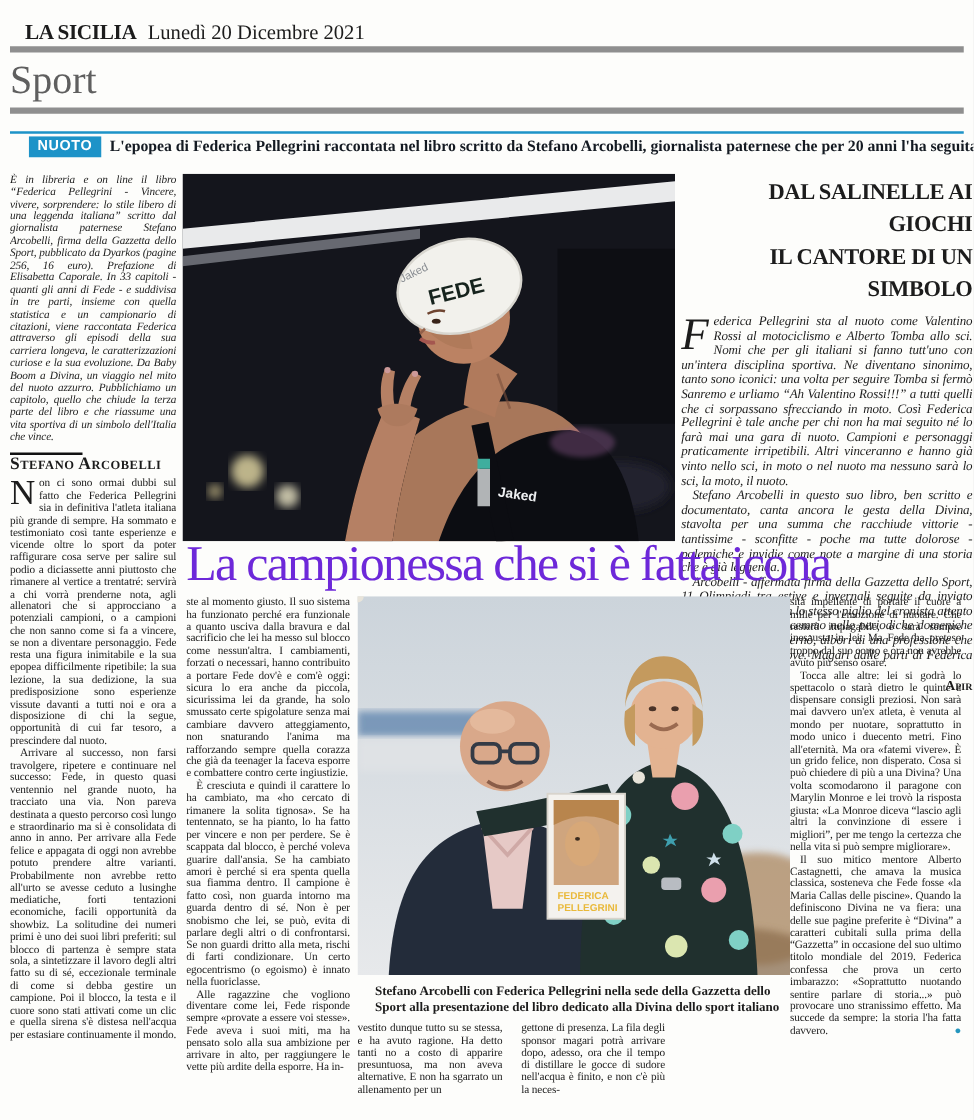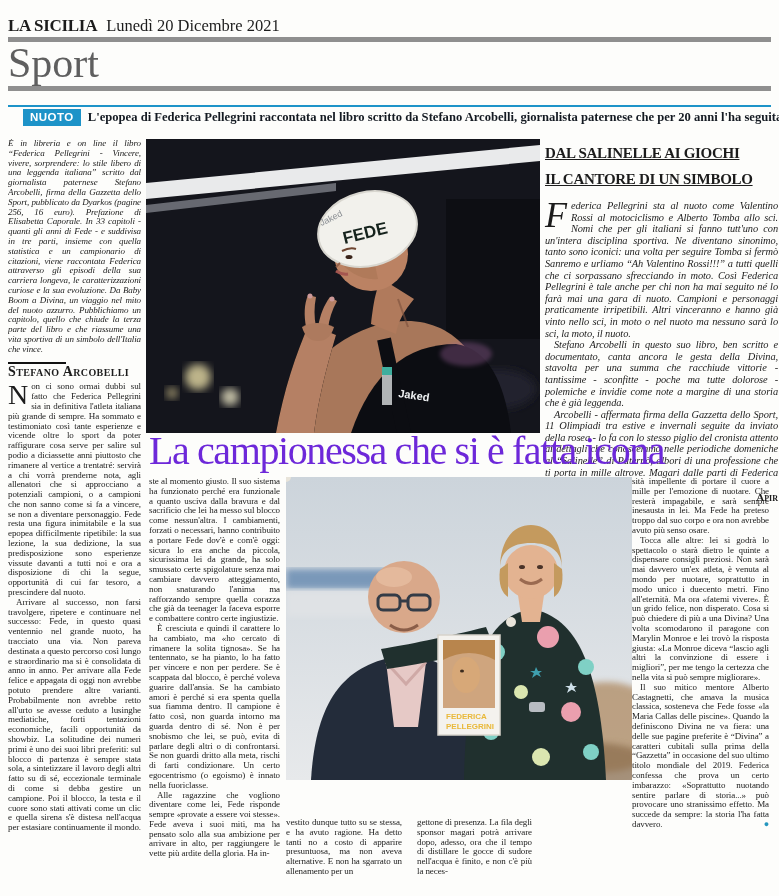--- a/index.html
+++ b/index.html
@@ -3,26 +3,26 @@
 <meta charset="utf-8">
 <style>
   * { margin:0; padding:0; box-sizing:border-box; }
   html,body { background:#e9e9e9; }
   .page {
     position:relative; width:779px; height:896px; margin:0 auto;
     background:#fdfdfb; color:#1c1c1c; overflow:hidden;
     font-family:"Liberation Serif", serif;
   }
   
-  .masthead { position:absolute; left:8px; top:16px; white-space:nowrap; }
+  .masthead { position:absolute; left:20px; top:16px; white-space:nowrap; }
   .masthead .paper { font-weight:bold; font-size:17px; letter-spacing:-0.3px; }
   .masthead .date  { font-size:16.5px; margin-left:9px; }
   .rule { position:absolute; left:8px; width:763px; height:5px; background:#8f8f8f; }
   .rule1 { top:37px; } .rule2 { top:86px; }
-  .section-title { position:absolute; left:8px; top:42px; font-size:42px; line-height:42px; color:#5f5f5f; }
+  .section-title { position:absolute; left:8px; top:42px; font-size:32px; line-height:42px; color:#5f5f5f; }
   .blue-rule { position:absolute; left:8px; top:105px; width:763px; height:2px; }
   
   .kicker { position:absolute; left:23px; top:109px; width:766px; display:flex; align-items:center; white-space:nowrap; overflow:hidden; }
   .kicker .tag { color:#fff; font-family:"Liberation Sans", sans-serif; font-weight:bold; font-size:11.5px; padding:2px 7px 3px; letter-spacing:0.5px; }
   .kicker .ktext { font-size:12.6px; color:#141a22; margin-left:7px; font-weight:bold; }
   
   .col { position:absolute; text-align:justify; font-size:9px; line-height:9.8px; letter-spacing:-0.1px; overflow:hidden; }
   .col p { margin:0; }
   .col p.ind { text-indent:8px; }
   .col1 { left:8px;  top:139px; width:133px; height:741px; }
@@ -30,21 +30,21 @@
   .col5 { left:632px; top:477px; width:137px; height:419px; }
   .col3 { left:286px; top:818px; width:116px; height:72px; }
   .col4 { left:417px; top:818px; width:115px; height:72px; }
   .intro { font-style:italic; }
   .byline-rule { width:58px; height:2px; background:#111; margin:7px 0 3px; }
   .byline { font-variant:small-caps; font-weight:bold; font-size:14px; letter-spacing:0.4px; margin-bottom:6px; }
   .dropcap { float:left; font-size:28px; line-height:23px; padding:1px 3px 0 0; }
   .dropcap.it { font-style:italic; font-size:36px; line-height:28px; padding-right:4px; }
   
   .side { position:absolute; left:545px; top:140px; width:233px; }
-  .side h2 { text-align:left; font-size:15px; line-height:26px; letter-spacing:-0.3px; font-weight:bold; margin-bottom:8px;text-decoration:underline; }
+  .side h2 { text-align:right; font-size:18px; line-height:26px; letter-spacing:-0.3px; font-weight:bold; margin-bottom:8px; }
   .side .body { font-style:italic; font-size:10.4px; line-height:11.6px; text-align:justify; letter-spacing:-0.1px; }
   .side .body p.ind { text-indent:9px; }
   .signature { text-align:right; font-variant:small-caps; font-weight:bold; font-size:11px; margin-top:1px; }
   
   .headline { position:absolute; left:149px; top:429px; width:630px; font-size:40px; line-height:44px;
               letter-spacing:-1.4px; color:#6d28d9; white-space:nowrap; overflow:hidden; font-weight:normal; }
   
   .photo1 { position:absolute; left:146px; top:139px; width:394px; height:294px; }
   .photo2 { position:absolute; left:286px; top:477px; width:346px; height:303px; }
   .caption { position:absolute; left:300px; top:787px; width:334px; font-weight:bold; font-size:10.4px; line-height:13px; }
@@ -138,21 +138,21 @@
       <p class="ind">Arcobelli - affermata firma della Gazzetta dello Sport, 11 Olimpiadi tra estive e invernali seguite da inviato della rosea - lo fa con lo stesso piglio del cronista attento ai dettagli che conoscemmo nelle periodiche domeniche al “Salinelle” di Paternò, albori di una professione che ti porta in mille altrove. Magari dalle parti di Federica Pellegrini.</p>
     </div>
     <div class="signature">Apir</div>
   </div>
 
   <h1 class="headline">La campionessa che si è fatta icona</h1>
 
   <div class="col col2">
     <p>ste al momento giusto. Il suo sistema ha funzionato perché era funzionale a quanto usciva dalla bravura e dal sacrificio che lei ha messo sul blocco come nessun'altra. I cambiamenti, forzati o necessari, hanno contribuito a portare Fede dov'è e com'è oggi: sicura lo era anche da piccola, sicurissima lei da grande, ha solo smussato certe spigolature senza mai cambiare davvero atteggiamento, non snaturando l'anima ma rafforzando sempre quella corazza che già da teenager la faceva esporre e combattere contro certe ingiustizie.</p>
     <p class="ind">È cresciuta e quindi il carattere lo ha cambiato, ma «ho cercato di rimanere la solita tignosa». Se ha tentennato, se ha pianto, lo ha fatto per vincere e non per perdere. Se è scappata dal blocco, è perché voleva guarire dall'ansia. Se ha cambiato amori è perché si era spenta quella sua fiamma dentro. Il campione è fatto così, non guarda intorno ma guarda dentro di sé. Non è per snobismo che lei, se può, evita di parlare degli altri o di confrontarsi. Se non guardi dritto alla meta, rischi di farti condizionare. Un certo egocentrismo (o egoismo) è innato nella fuoriclasse.</p>
-    <p class="ind">Alle ragazzine che vogliono diventare come lei, Fede risponde sempre «provate a essere voi stesse». Fede aveva i suoi miti, ma ha pensato solo alla sua ambizione per arrivare in alto, per raggiungere le vette più ardite della gloria. Ha in-</p>
+    <p class="ind">Alle ragazzine che vogliono diventare come lei, Fede risponde sempre «provate a essere voi stesse». Fede aveva i suoi miti, ma ha pensato solo alla sua ambizione per arrivare in alto, per raggiungere le vette più ardite della esporre. Ha in-</p>
   </div>
 
   <svg class="photo2" viewBox="0 0 346 303" preserveAspectRatio="none">
     <defs>
       <linearGradient id="bg2" x1="0" y1="0" x2="0" y2="1">
         <stop offset="0" stop-color="#ccd4db"></stop>
           <stop offset="1" stop-color="#e7e9eb"></stop>
       </linearGradient>
       <filter id="blur3">
           <feGaussianBlur stdDeviation="3"></feGaussianBlur>
@@ -209,20 +209,21 @@
       <rect x="152" y="158" width="62" height="100" fill="#f4f2ee" stroke="#d8d4cc" stroke-width="1.5"></rect>
       <rect x="157" y="163" width="52" height="68" fill="#cfa57e"></rect>
       <path d="M157,163 h52 v20 q-26,-14 -52,0 Z" fill="#b8854d"></path>
       <ellipse cx="180" cy="198" rx="14" ry="18" fill="#d7a878"></ellipse>
       <ellipse cx="176" cy="194" rx="2" ry="1.5" fill="#3a2a1d"></ellipse>
       <text x="160" y="242" font-family="Liberation Sans, sans-serif" font-size="8" font-weight="bold" fill="#e9b93a">FEDERICA</text>
       <text x="160" y="252" font-family="Liberation Sans, sans-serif" font-size="8" font-weight="bold" fill="#e9b93a">PELLEGRINI</text>
     </g>
   </svg>
 
+  <div class="caption">Stefano Arcobelli con Federica Pellegrini nella sede della Gazzetta dello Sport alla presentazione del libro dedicato alla Divina dello sport italiano</div>
 
   <div class="col col3">
     <p>vestito dunque tutto su se stessa, e ha avuto ragione. Ha detto tanti no a costo di apparire presuntuosa, ma non aveva alternative. E non ha sgarrato un allenamento per un</p>
   </div>
   <div class="col col4">
     <p>gettone di presenza. La fila degli sponsor magari potrà arrivare dopo, adesso, ora che il tempo di distillare le gocce di sudore nell'acqua è finito, e non c'è più la neces-</p>
   </div>
 
   <div class="col col5">
     <p>sità impellente di portare il cuore a mille per l'emozione di nuotare. Che resterà impagabile, e sarà sempre inesausta in lei. Ma Fede ha preteso troppo dal suo corpo e ora non avrebbe avuto più senso osare.</p>

